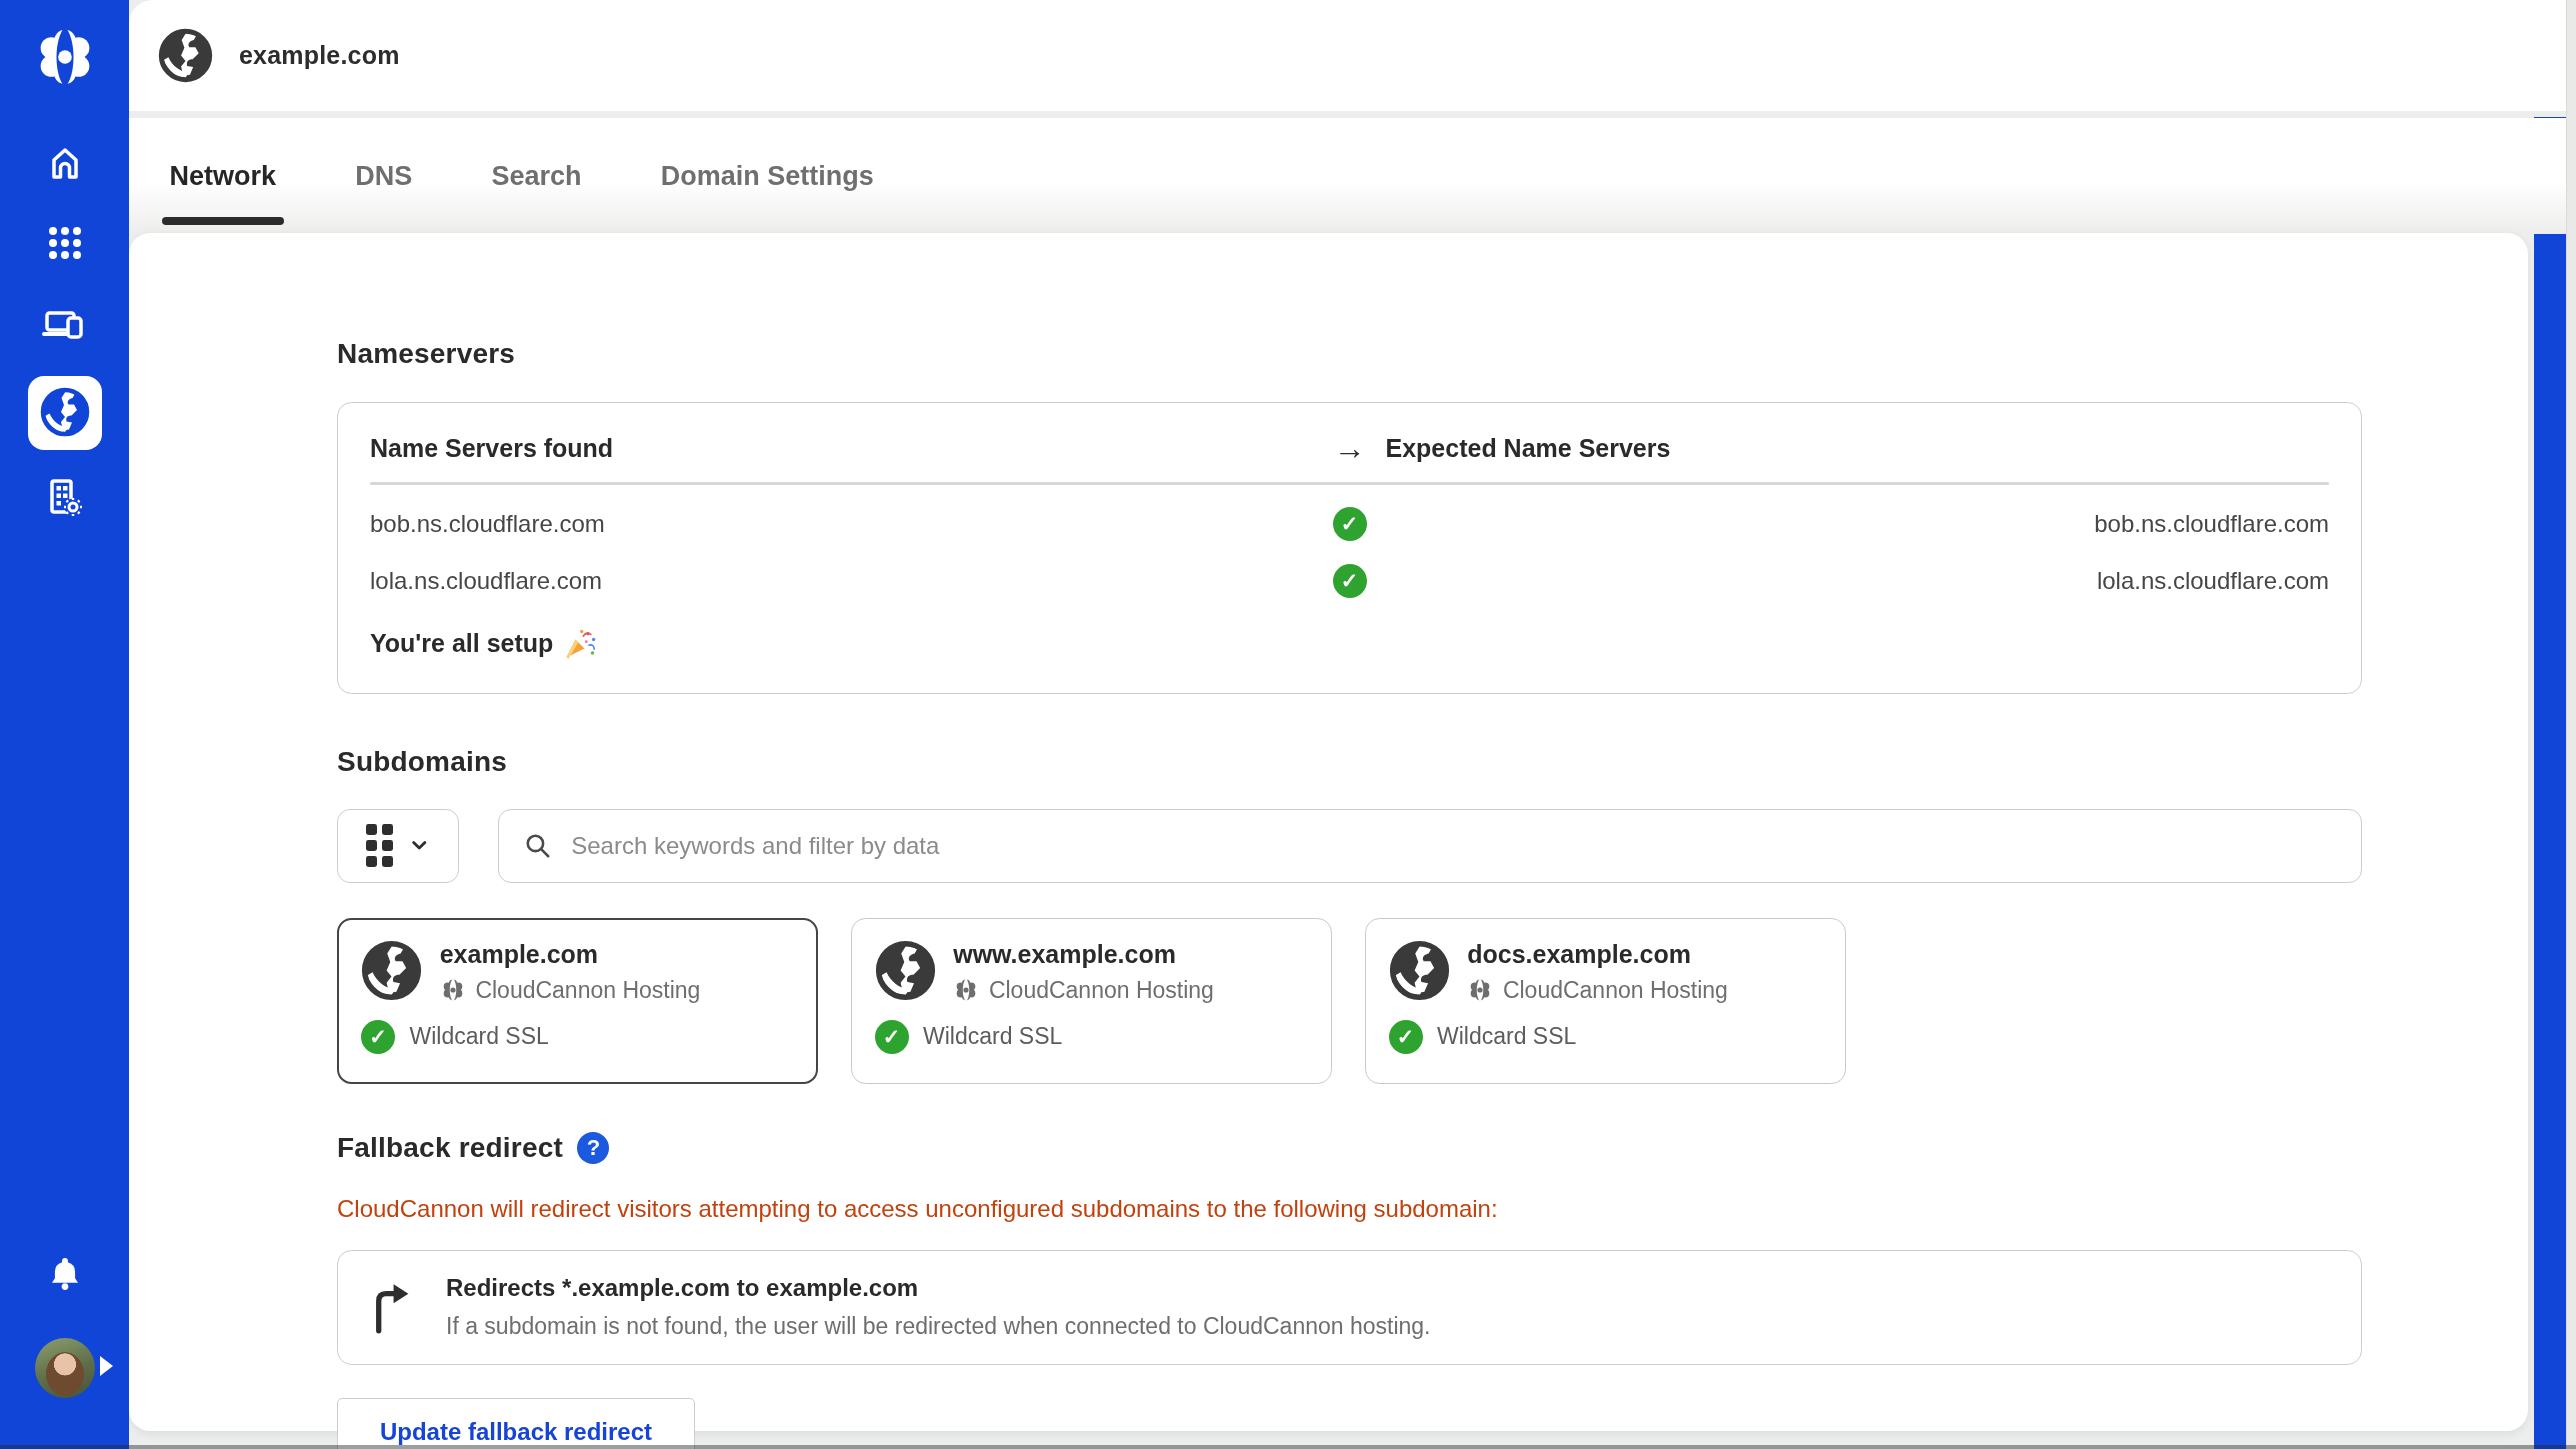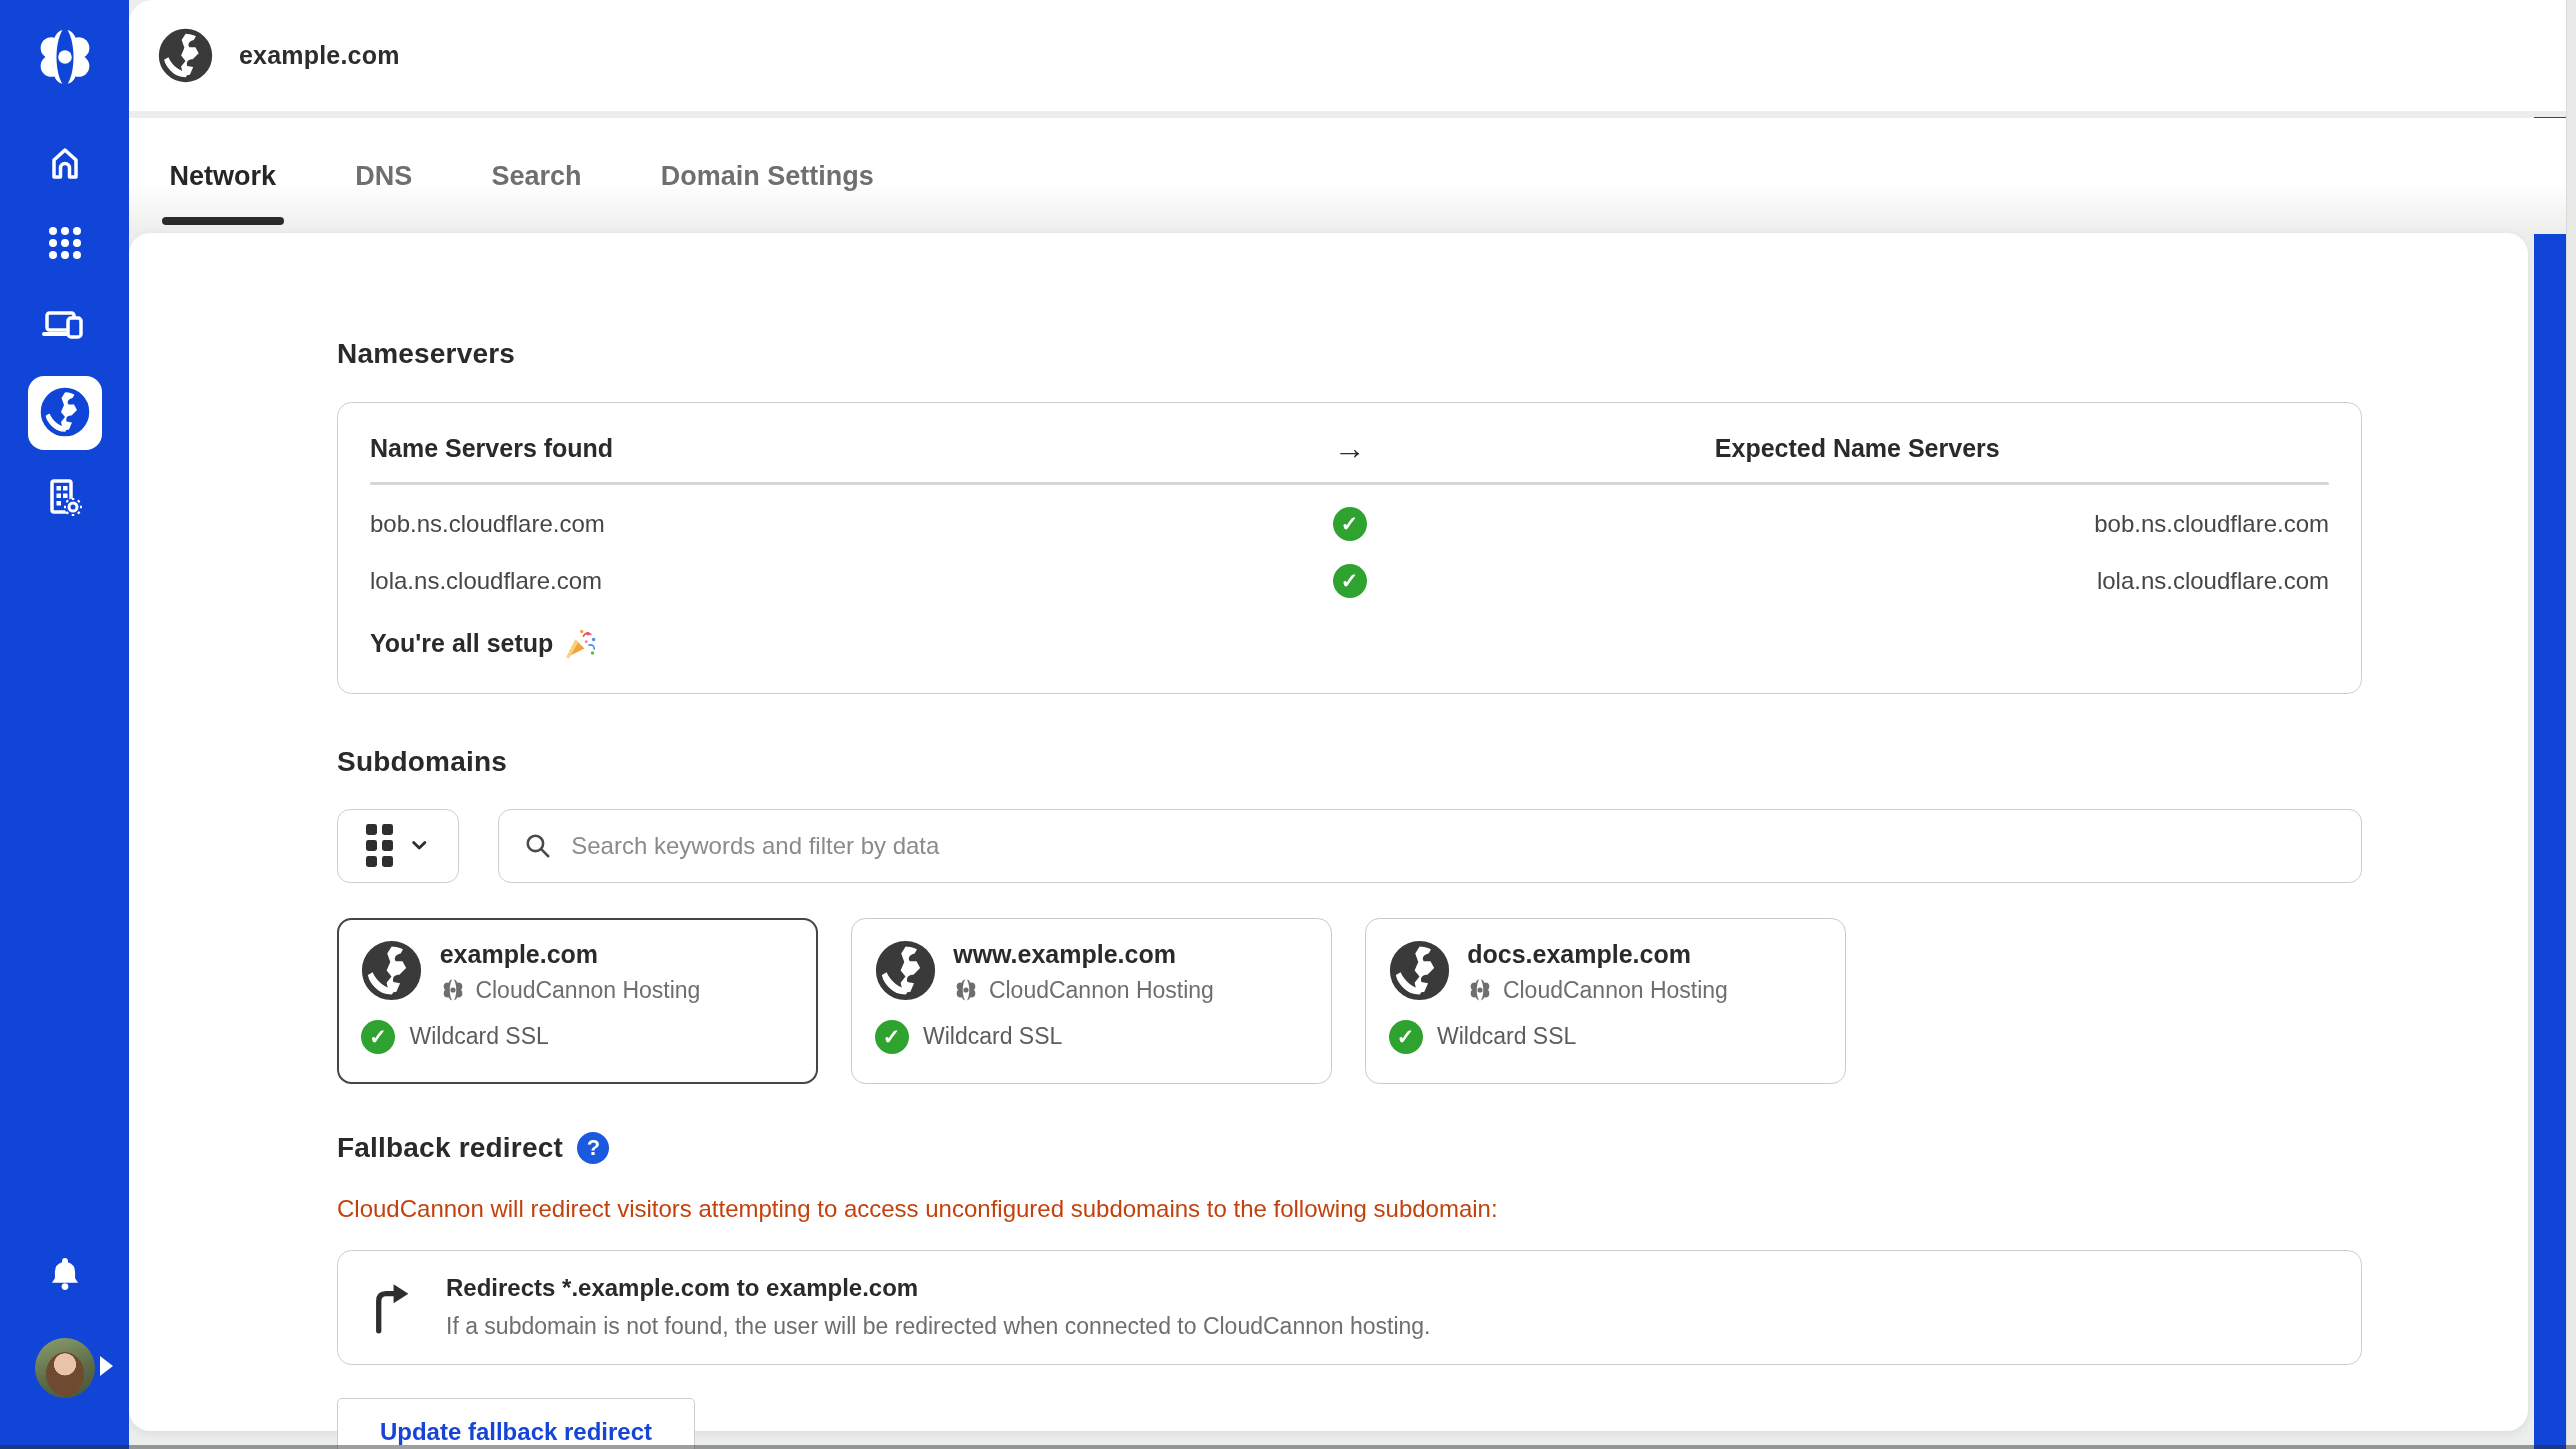--- a/index.html
+++ b/index.html
@@ -34,21 +34,21 @@
   .tab.active::after { content:""; position:absolute; left:-6.4px; right:-6.4px; bottom:-11.3px; height:8px; background:#2b2b2b; border-radius:4.8px; }
 
   
   .panel { position:absolute; left:0px; top:233px; width:2399px; height:1198px; background:#ffffff; border-radius:21px; box-shadow:0 2.4px 8px rgba(0,0,0,.07); padding:105px 0 0 208px; }
   .h2 { font-size:28px; font-weight:700; color:#2a2a2a; letter-spacing:0.2px; }
 
   
   .ns-box { margin-top:32px; width:2025px; border:1.6px solid #cdcdcd; border-radius:14.5px; padding:27px 32px 32px 32px; }
   .ns-head { display:grid; grid-template-columns:1fr 72px 1fr; align-items:center; }
   .ns-head .col-label { font-size:25px; font-weight:700; color:#2a2a2a; }
-  .ns-head .col-right { text-align:center; }
+  .ns-head .col-right { text-align:left; }
   .ns-head .arrow { font-size:32px; color:#2e2e2e; text-align:center; }
   .ns-sep { height:3.2px; background:#d6d6d6; border-radius:1.6px; margin-top:14.5px; }
   .ns-row { display:grid; grid-template-columns:1fr 72px 1fr; align-items:center; margin-top:22.5px; }
   .ns-row .cell { font-size:24px; color:#464646; }
   .ns-row .cell-right { text-align:right; }
   .check { width:34px; height:34px; border-radius:50%; background:#2fa32f; color:#fff; display:flex; align-items:center; justify-content:center; font-size:21px; font-weight:700; margin:0 auto; }
   .ns-success { margin-top:29px; text-align:center; font-size:25px; font-weight:700; color:#2a2a2a; display:flex; align-items:center; justify-content:flex-start; gap:9.7px; }
   .popper { width:34px; height:34px; }
 
   

